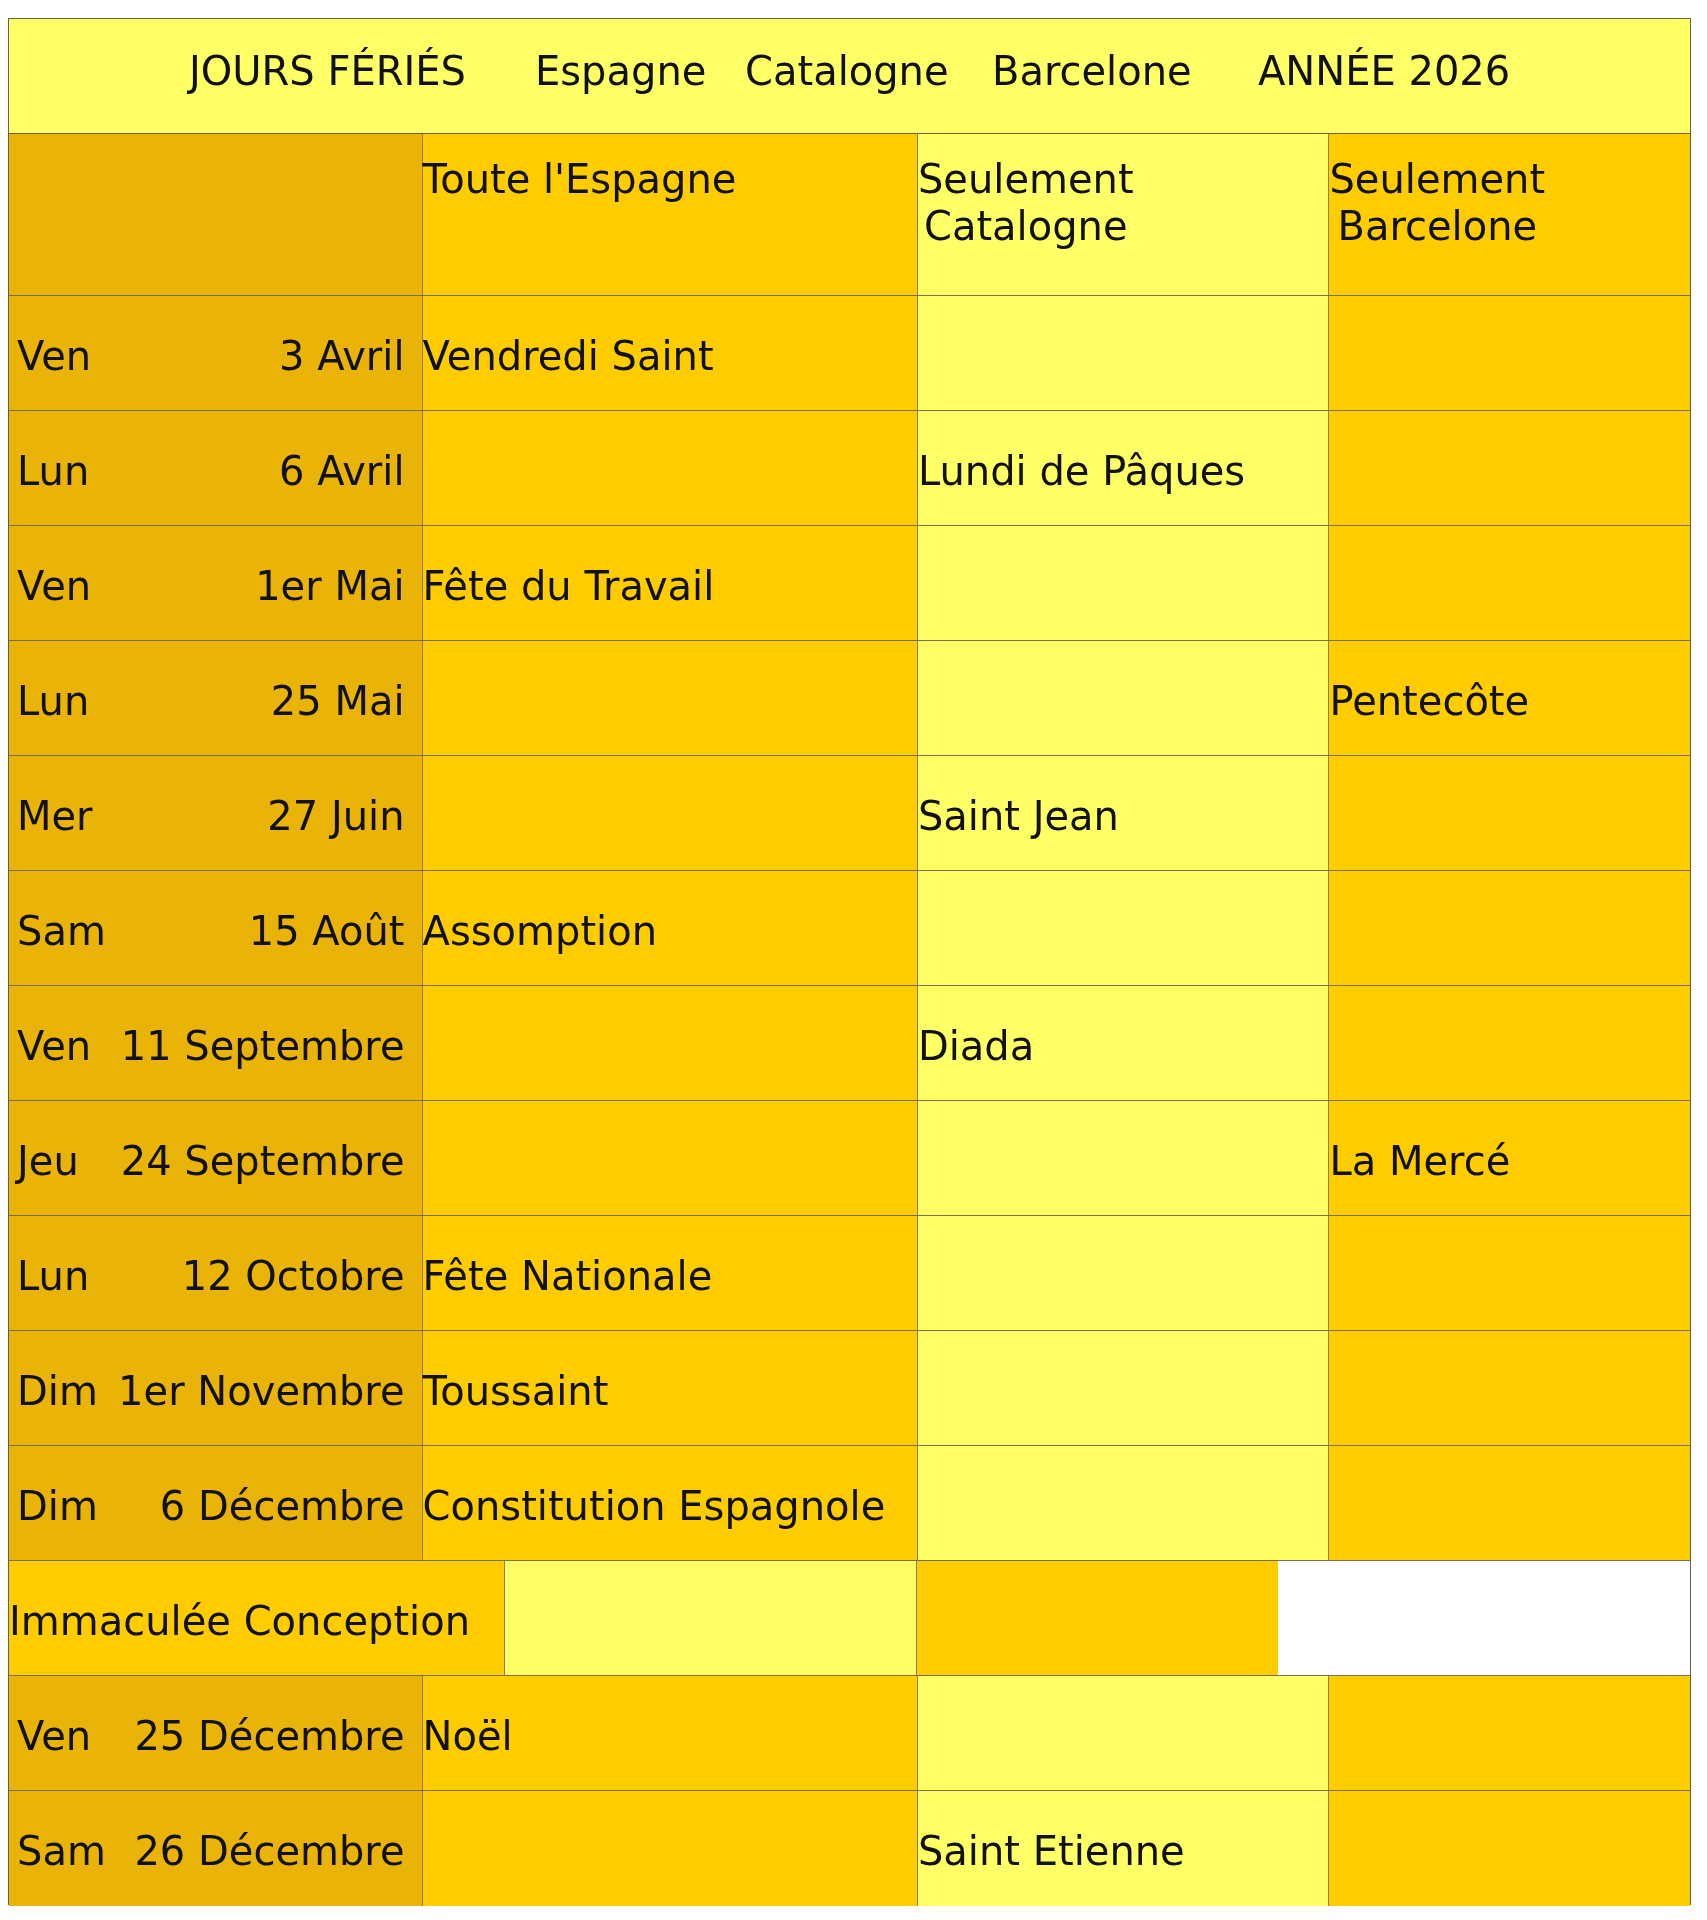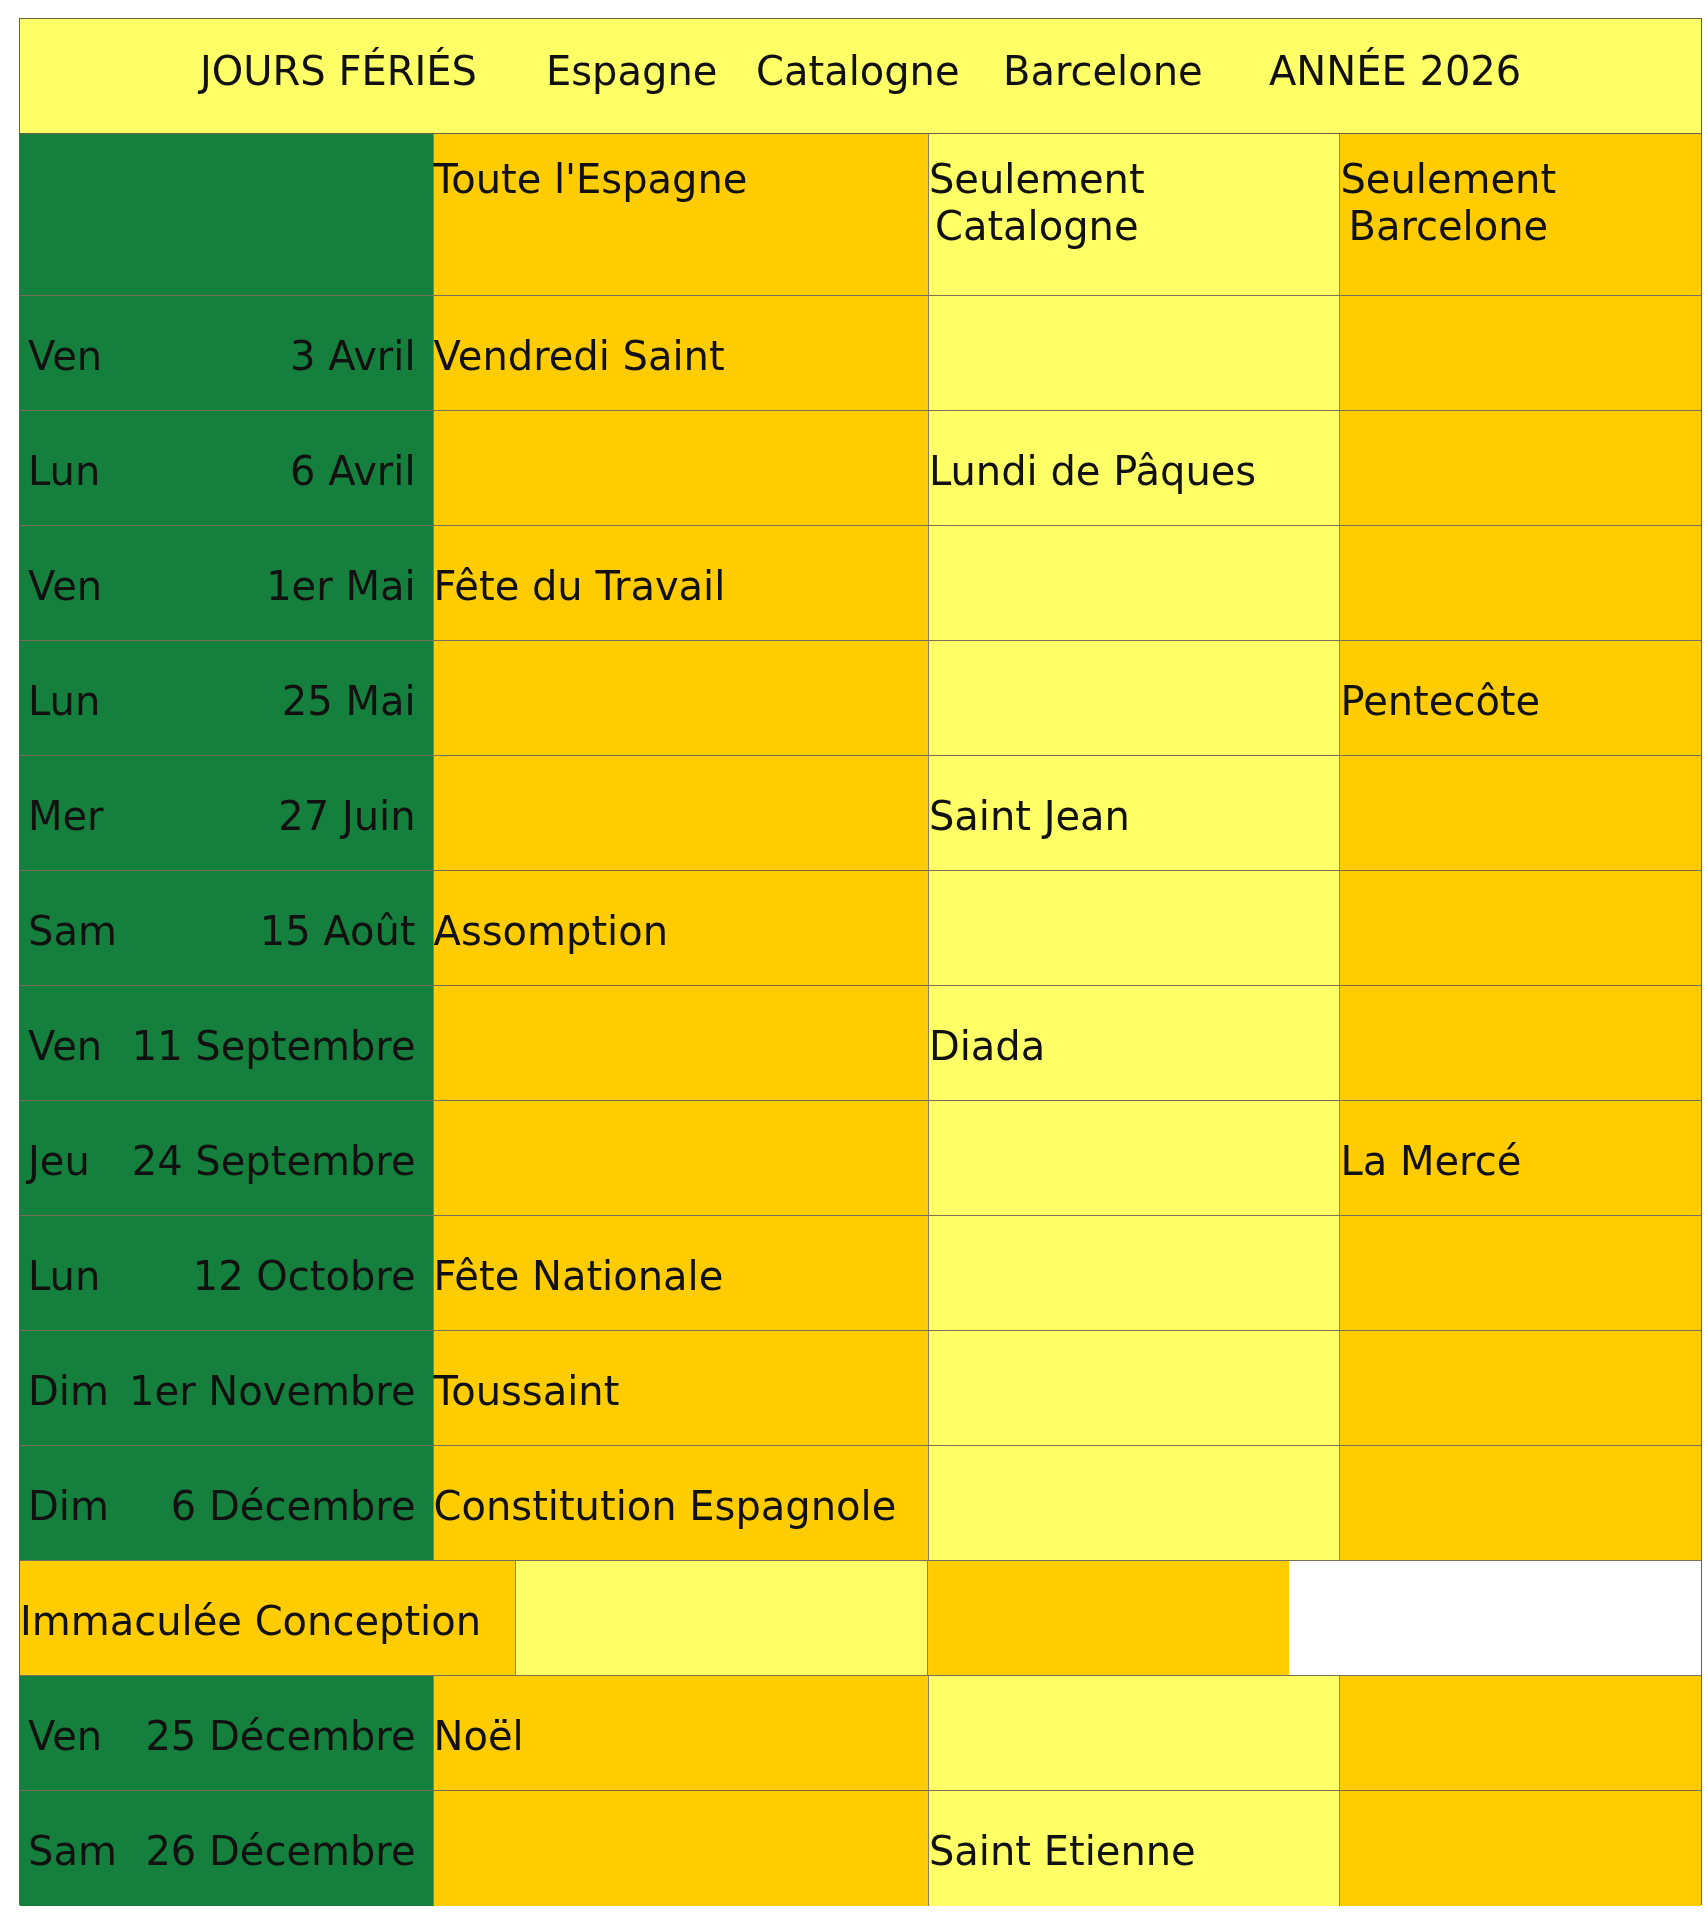--- a/index.html
+++ b/index.html
@@ -10,21 +10,21 @@
     body {
       width: 1707px;
       height: 1920px;
       position: relative;
       overflow: hidden;
       font-family: "DejaVu Sans", sans-serif;
       color: #111111;
     }
     .sheet {
       position: absolute;
-      left: 19px;
+      left: 8px;
       top: 18px;
       width: 1683px;
       height: 1887px;
       box-sizing: border-box;
       border: 1.5px solid #6a5f45;
     }
     .title-row {
       position: absolute;
       left: 0;
       top: 0;
@@ -63,21 +63,21 @@
       height: 100%;
       display: flex;
       align-items: center;
       text-align: center;
       font-size: 40px;
       line-height: 47px;
       white-space: nowrap;
       border-right: 1px solid #8a7f60;
     }
     .cell:last-child { border-right: none; }
-    .c1 { width: 414px; background: #15803d; justify-content: space-between; padding: 6px 17px 0 8px; }
+    .c1 { width: 414px; background: #eab308; justify-content: space-between; padding: 6px 17px 0 8px; }
     .c2 { width: 496px; background: #ffcc00; padding-top: 6px; }
     .c3 { width: 412px; background: #ffff66; padding-top: 6px; }
     .c4 { width: 361px; background: #ffcc00; padding-top: 6px; }
     .row.header .cell { align-items: flex-start; padding-top: 22px; white-space: normal; }
     .row.header .c1 { padding: 0; }
     .hdr-text { display: block; }
     .day { text-align: left; }
     .date { text-align: right; }
   </style>
 </head>

